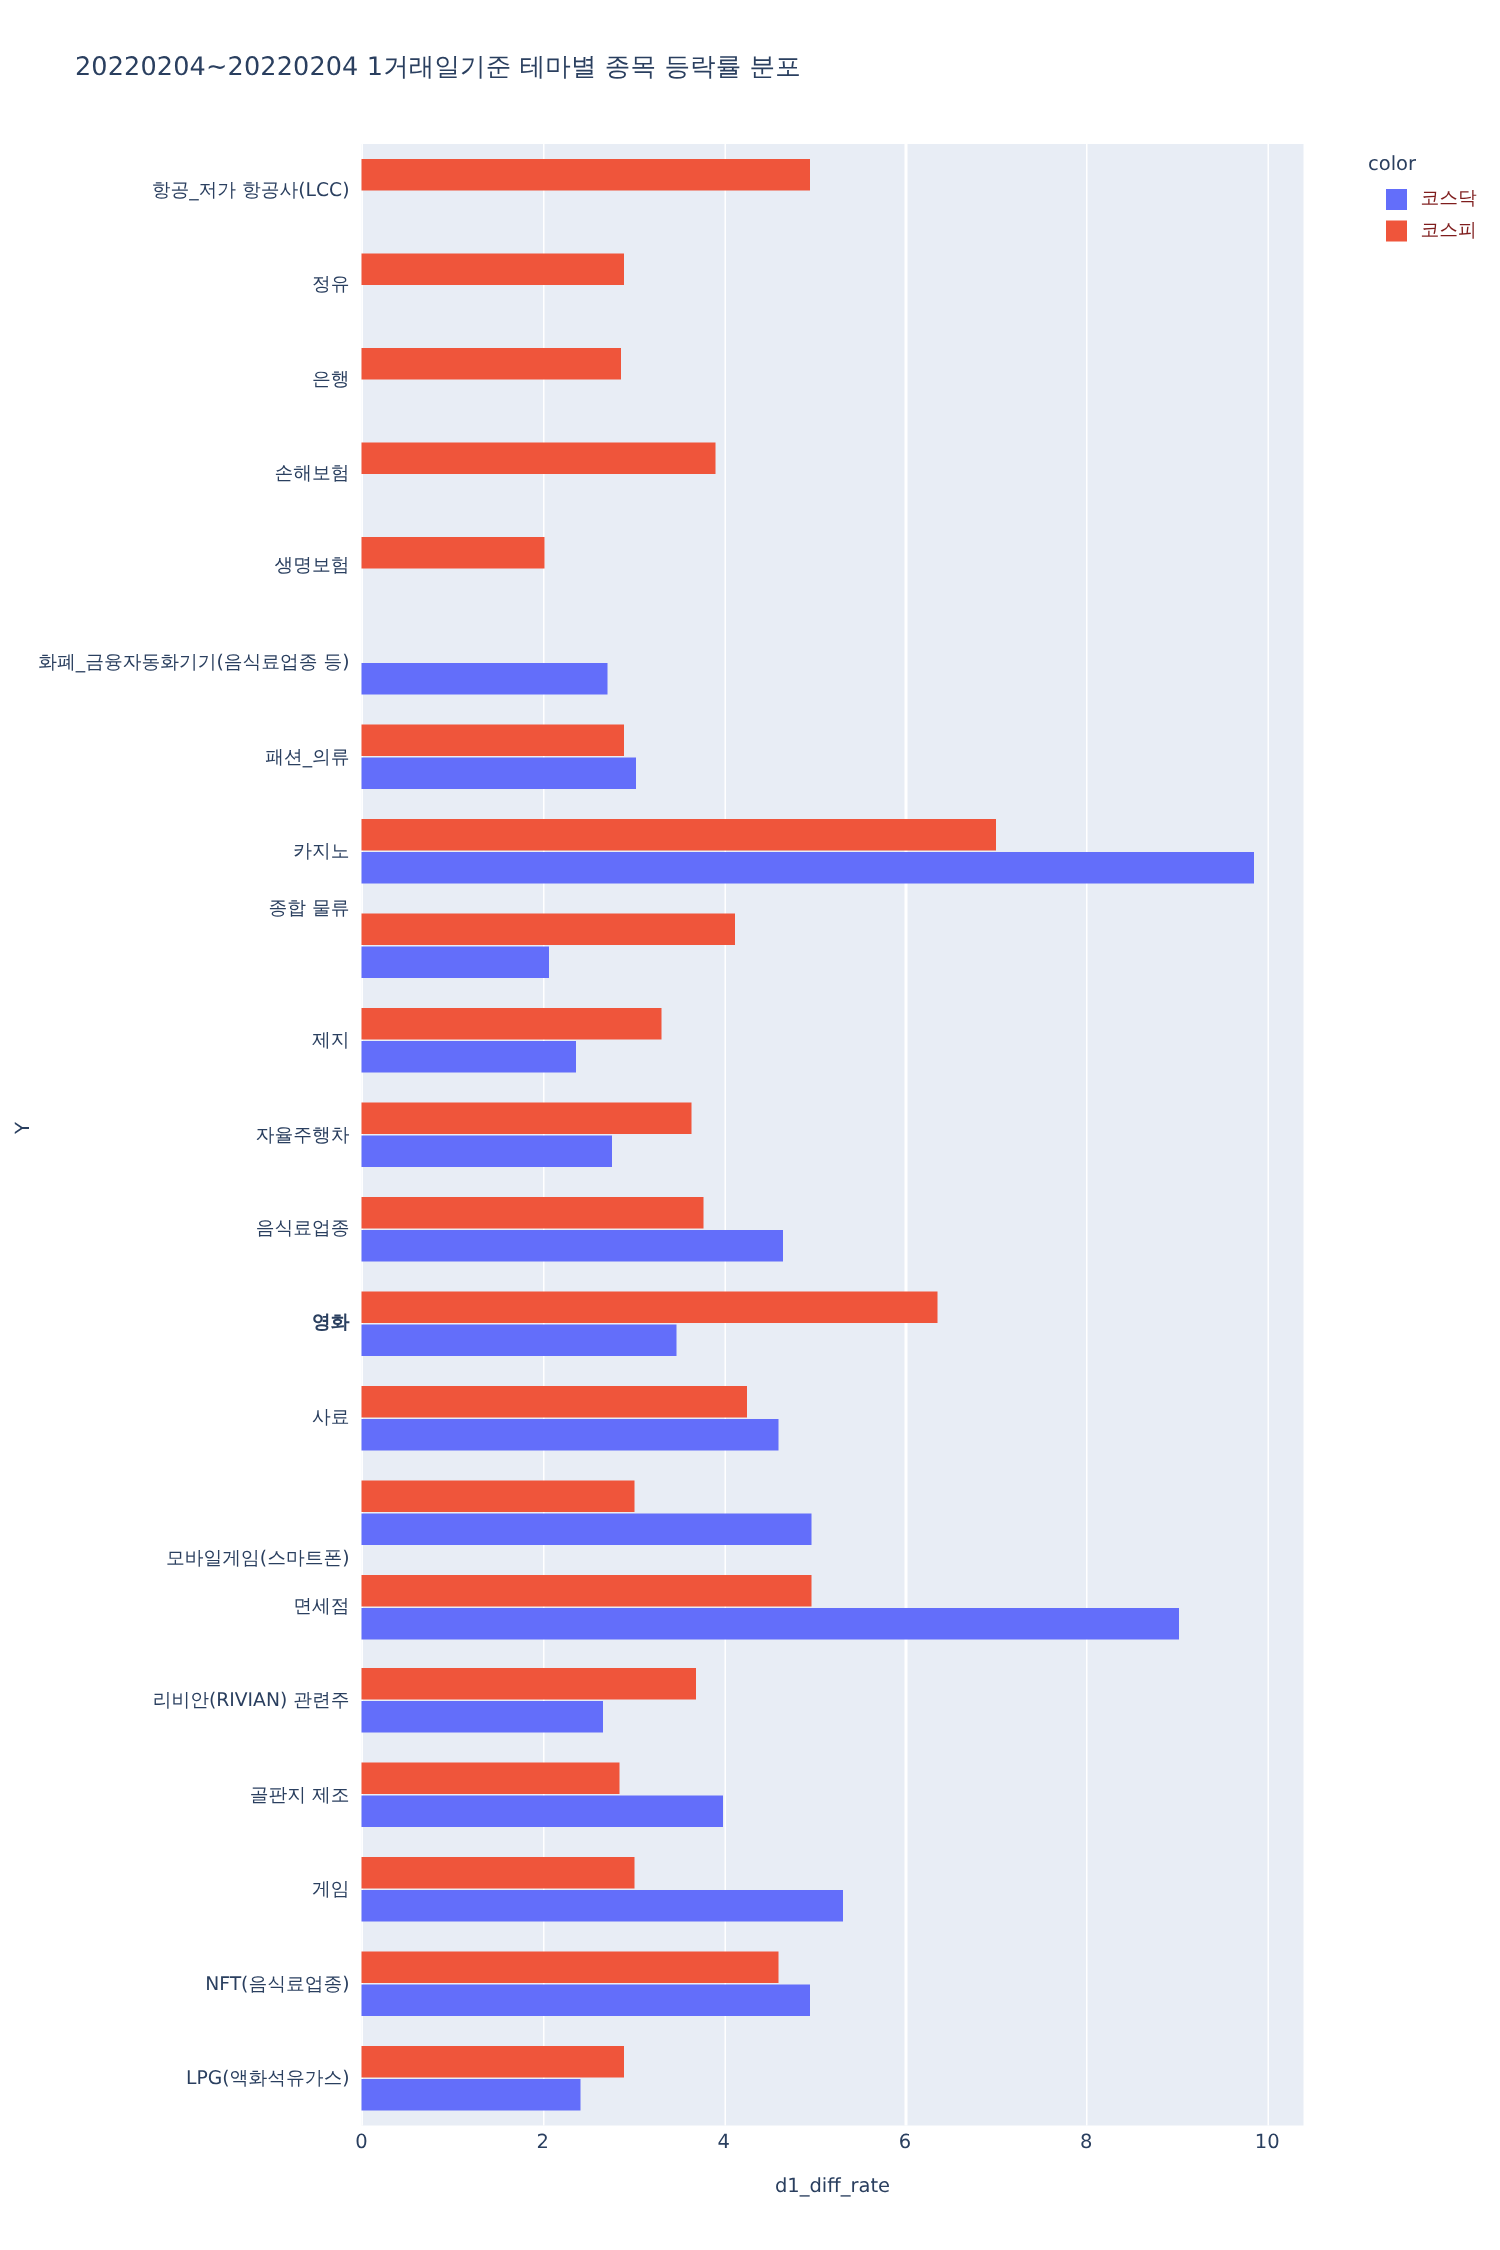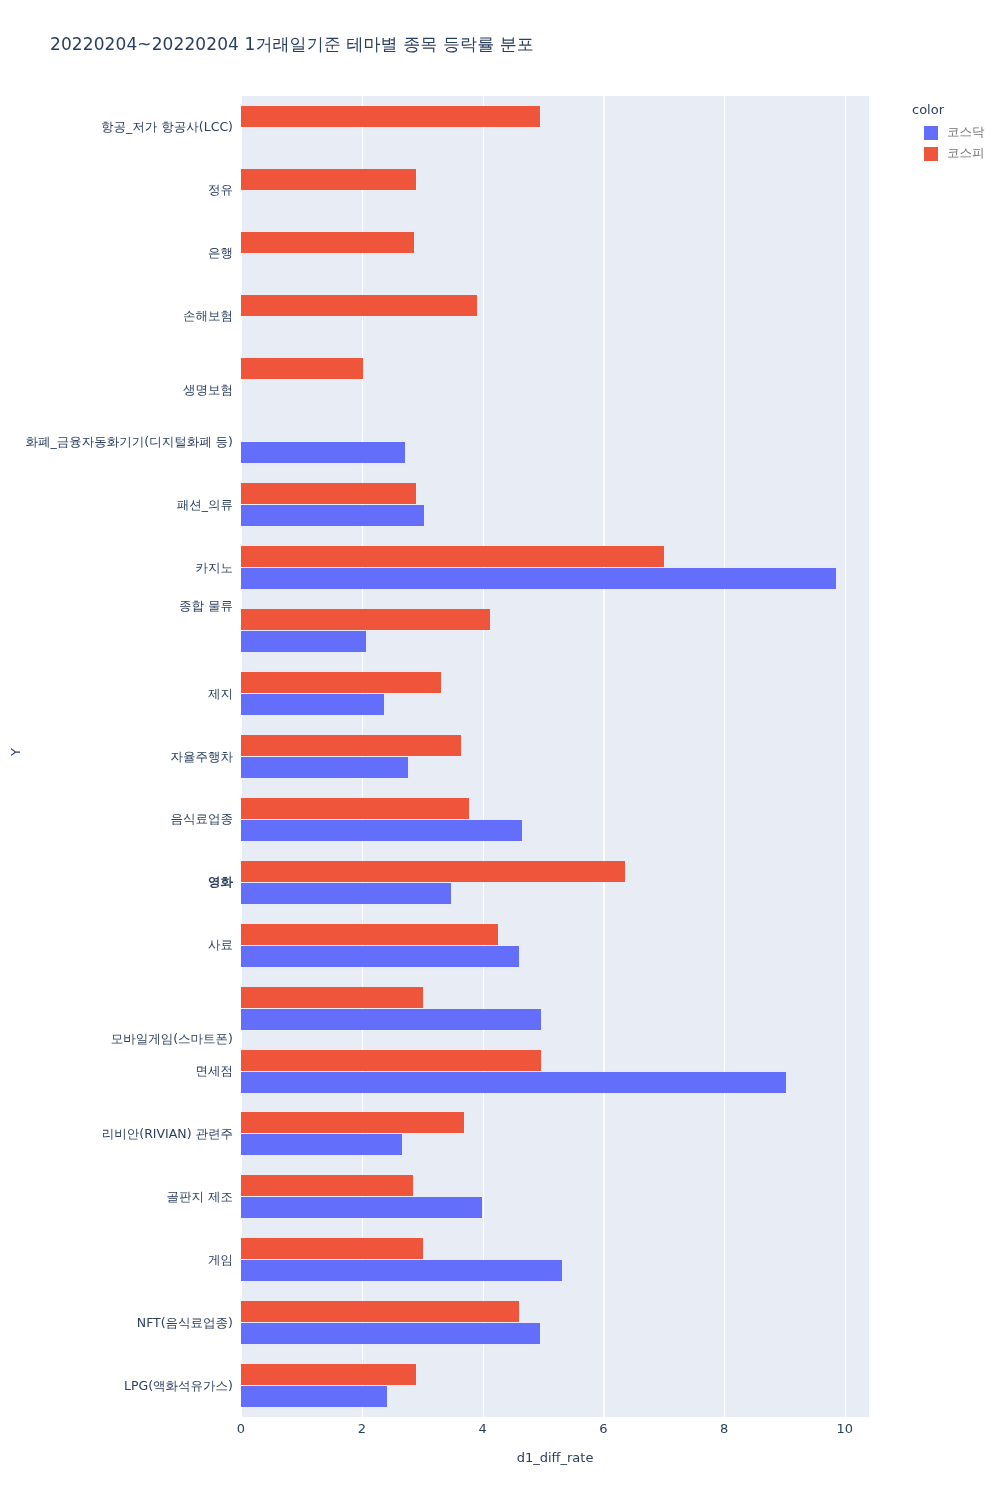--- a/index.html
+++ b/index.html
@@ -136,21 +136,21 @@
     margin-bottom: 4px;
   }
   .legend-swatch {
     width: 14px;
     height: 14px;
     margin-right: 9px;
     flex: 0 0 auto;
   }
   .legend-label {
     font-size: 12.5px;
-    color: #737373;
+    color: #7f1d1d;
     white-space: nowrap;
   }
 </style>
 </head>
 <body>
 
 <div id="figure">
 
   <div id="chart-title">20220204~20220204 1거래일기준 테마별 종목 등락률 분포</div>
 
@@ -243,22 +243,22 @@
           <div class="bar kosdaq" title="LPG(액화석유가스) 코스닥 2.42" style="width: 146.131px; top: 1290.05px; background: rgb(99, 110, 250);"></div>
         </div>
       </div>
   </div>
 
   <div id="y-labels">
       <div class="y-tick-label" style="top: 31.4524px;">항공_저가 항공사(LCC)</div>
       <div class="y-tick-label" style="top: 94.3571px;">정유</div>
       <div class="y-tick-label" style="top: 157.262px;">은행</div>
       <div class="y-tick-label" style="top: 220.167px;">손해보험</div>
-      <div class="y-tick-label" style="top: 294px;">생명보험</div>
-      <div class="y-tick-label" style="top: 345.976px;">화폐_금융자동화기기(디지털화폐 등)</div>
+      <div class="y-tick-label" style="top: 281px;">생명보험</div>
+      <div class="y-tick-label" style="top: 345.976px;">화폐_금융자동화기기(음식료업종 등)</div>
       <div class="y-tick-label" style="top: 408.881px;">패션_의류</div>
       <div class="y-tick-label" style="top: 471.786px;">카지노</div>
       <div class="y-tick-label" style="top: 510px;">종합 물류</div>
       <div class="y-tick-label" style="top: 597.595px;">제지</div>
       <div class="y-tick-label" style="top: 660.5px;">자율주행차</div>
       <div class="y-tick-label" style="top: 723.405px;">음식료업종</div>
       <div class="y-tick-label" style="top: 786.31px; font-weight: bold;">영화</div>
       <div class="y-tick-label" style="top: 849.214px;">사료</div>
       <div class="y-tick-label" style="top: 912.119px; margin-top: 31px;">모바일게임(스마트폰)</div>
       <div class="y-tick-label" style="top: 975.024px;">면세점</div>

